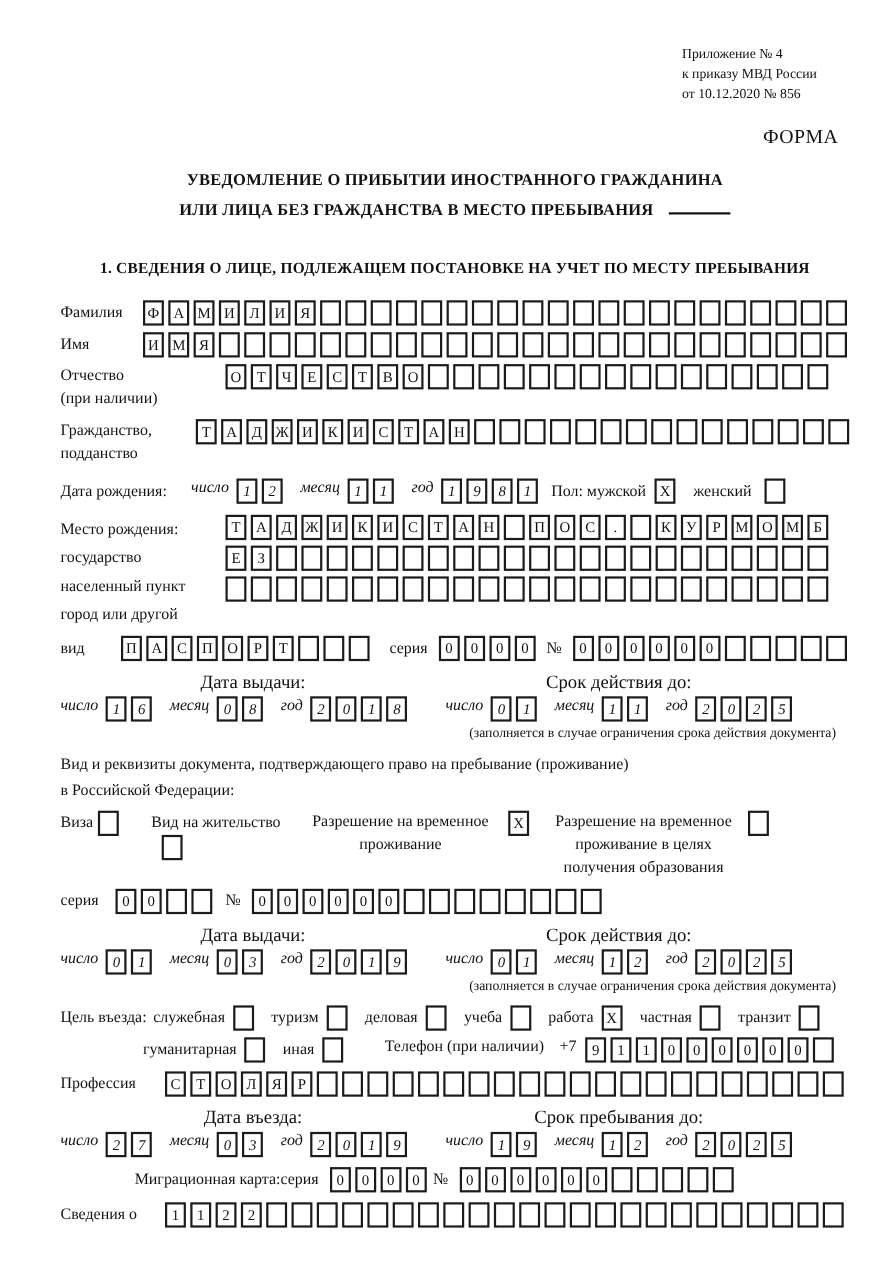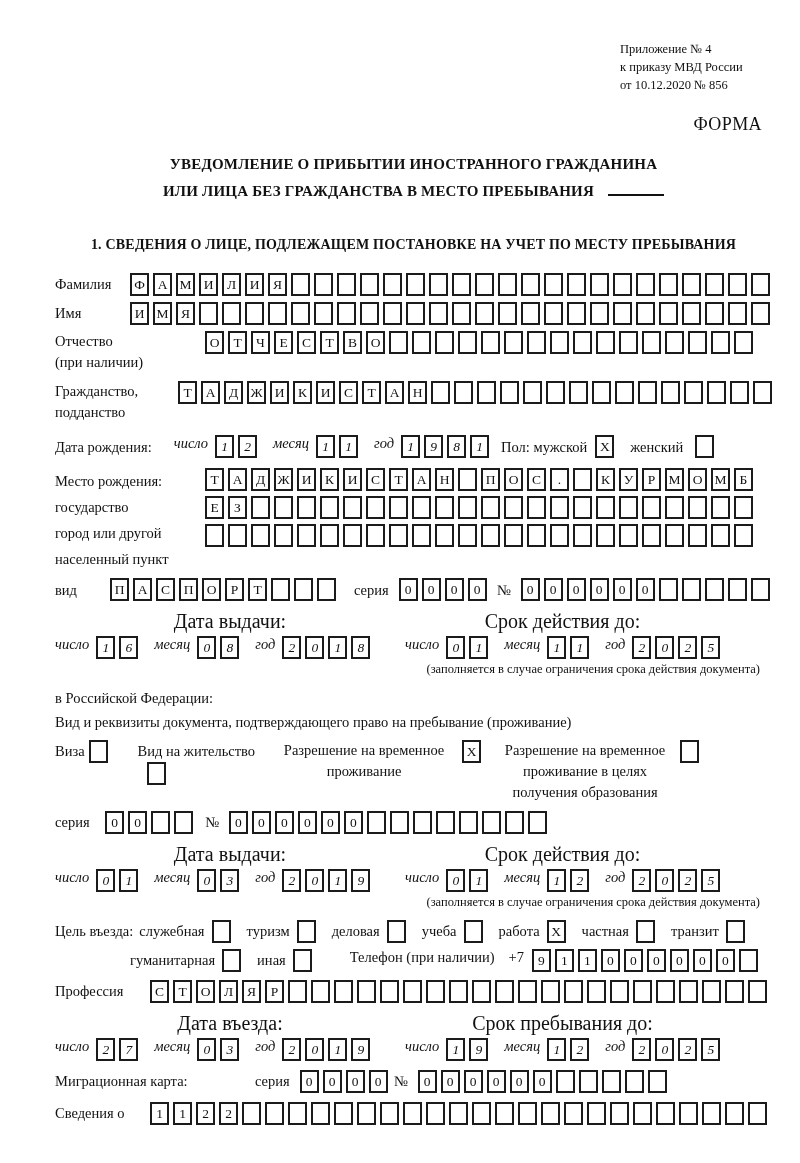--- a/index.html
+++ b/index.html
@@ -32,21 +32,21 @@
     font-size:13.5px;line-height:1;
   }
   .boxrows{display:flex;flex-direction:column;gap:5px;}
   .doc-heading{text-align:center;font-weight:bold;font-size:14px;margin-top:8px;}
 
   .dgroup{display:inline-flex;align-items:flex-start;white-space:nowrap;font-style:italic;}
   .dgroup .dl{margin-right:7px;}
   .dgroup .dl.next{margin-left:12px;}
   .dates-row{display:flex;align-items:center;margin-top:3px;font-size:14.5px;}
   .grp-l{width:350px;flex:0 0 auto;}
-  .hdr-row{display:flex;margin-top:9px;font-size:20px;}
+  .hdr-row{display:flex;margin-top:9px;font-size:17px;}
   .h-l{width:350px;text-align:center;flex:0 0 auto;}
   .h-r{width:315px;text-align:center;flex:0 0 auto;}
   .note-row{font-size:12.5px;text-align:right;padding-right:12px;margin-top:3px;}
 
   .intro{margin-top:10px;font-size:14.5px;line-height:1.6;}
   .opt-row{display:flex;align-items:flex-start;margin-top:6px;font-size:14.5px;}
   .opt{display:inline-flex;align-items:flex-start;}
   .opt .olabel{line-height:22px;white-space:nowrap;}
   .opt .olabel.center{text-align:center;white-space:normal;}
   .opt .cell{margin-left:9px;}
@@ -246,22 +246,22 @@
       <span class="sp12"></span>
       <span class="flabel">женский</span>
       <span class="sp12"></span>
       <span class="cell"></span>
     </div>
 
     <div class="frow" style="margin-top:10px;">
       <span class="flabel w150" style="line-height:26px;">
         <div>Место рождения:</div>
         <div>государство</div>
+        <div>населенный пункт</div>
         <div>город или другой</div>
-        <div>населенный пункт</div>
       </span>
       <span class="boxrows">
         <span class="boxes">
             <span class="cell">Т</span>
             <span class="cell">А</span>
             <span class="cell">Д</span>
             <span class="cell">Ж</span>
             <span class="cell">И</span>
             <span class="cell">К</span>
             <span class="cell">И</span>
@@ -418,22 +418,22 @@
             <span class="cell">2</span>
             <span class="cell">0</span>
             <span class="cell">2</span>
             <span class="cell">5</span>
           </span>
       </span>
     </div>
     <div class="note-row">(заполняется в случае ограничения срока действия документа)</div>
 
     <div class="intro">
+      <div>Вид и реквизиты документа, подтверждающего право на пребывание (проживание)</div>
       <div>в Российской Федерации:</div>
-      <div>Вид и реквизиты документа, подтверждающего право на пребывание (проживание)</div>
     </div>
 
     <div class="opt-row">
       <span class="opt">
         <span class="olabel">Виза</span>
         <span class="cell" style="margin-left:4px;"></span>
       </span>
       <span class="opt g26">
         <span class="olabel">Вид на жительство</span>
         <span class="cell"></span>
@@ -659,21 +659,21 @@
         <span class="dl next">год</span>
         <span class="boxes">
             <span class="cell">2</span>
             <span class="cell">0</span>
             <span class="cell">2</span>
             <span class="cell">5</span>
           </span>
       </span>
     </div>
 
-    <div class="frow" style="margin-top:9px;align-items:center;">
+    <div class="frow" style="margin-top:9px;align-items:center;text-align:right;">
       <span class="flabel" style="width:200px;">Миграционная карта:</span>
       <span class="flabel" style="margin-right:10px;">серия</span>
       <span class="boxes">
           <span class="cell">0</span>
           <span class="cell">0</span>
           <span class="cell">0</span>
           <span class="cell">0</span>
         </span>
       <span class="flabel" style="margin:0 10px 0 2px;">№</span>
       <span class="boxes">

